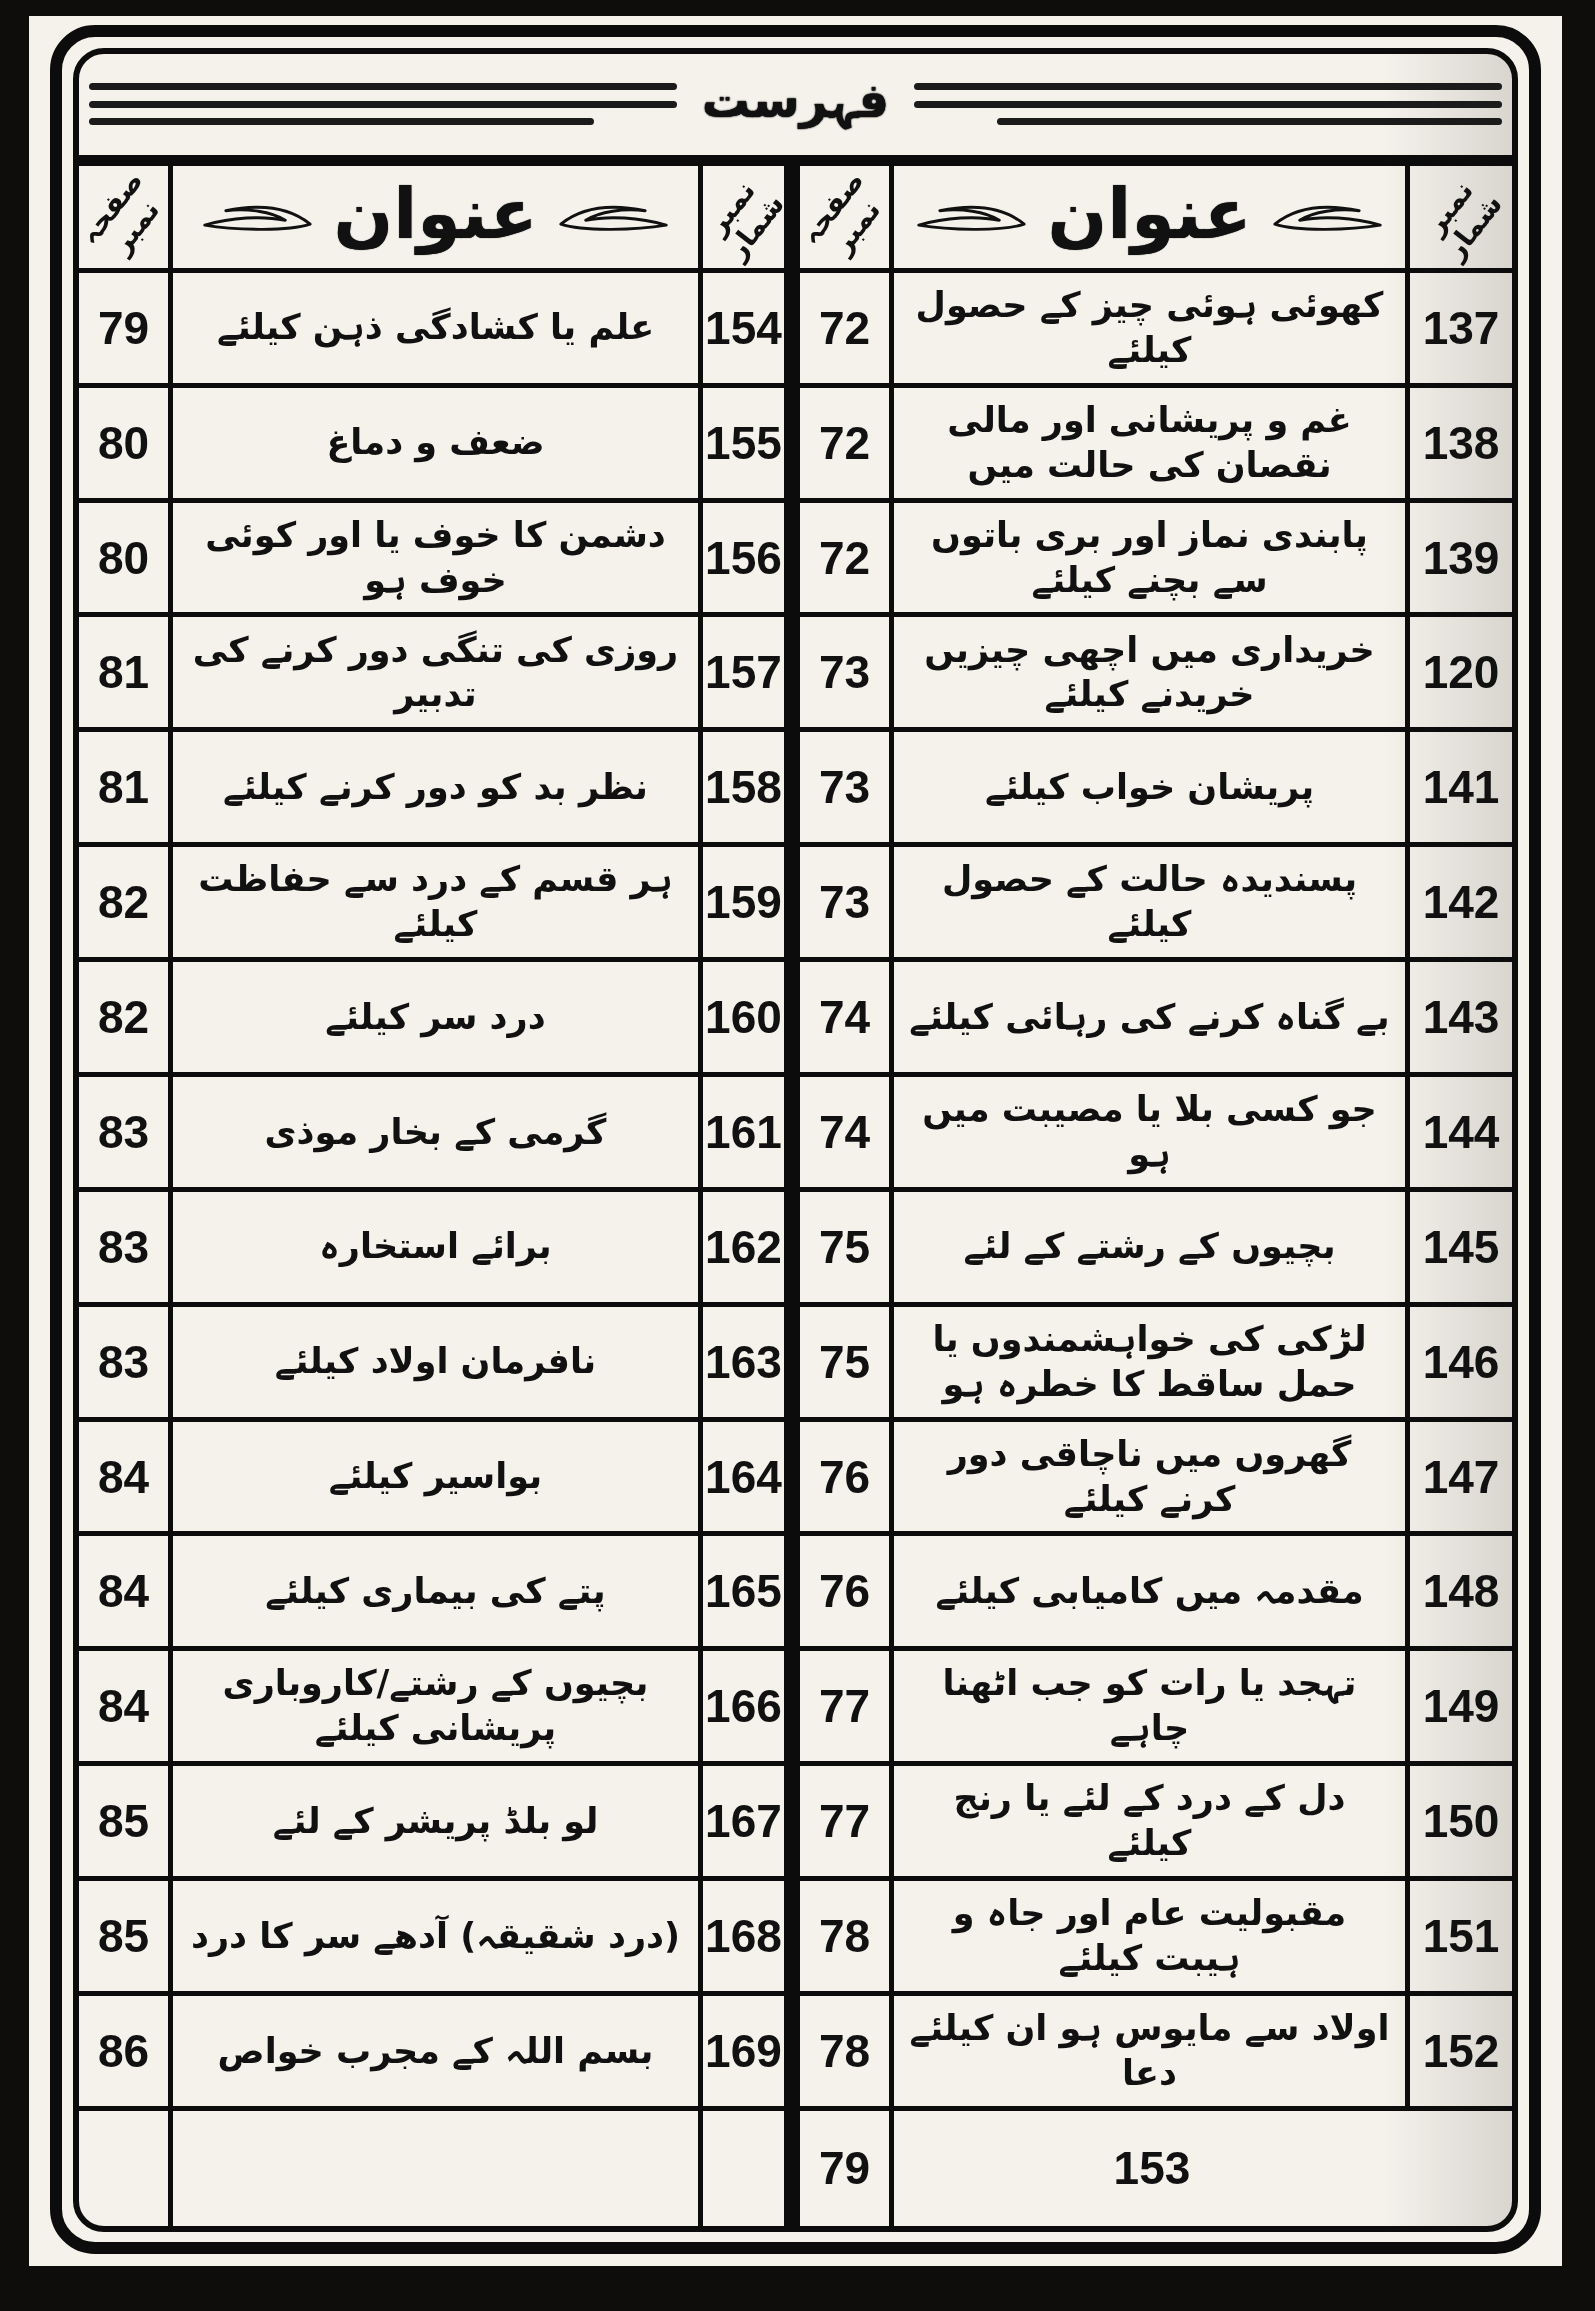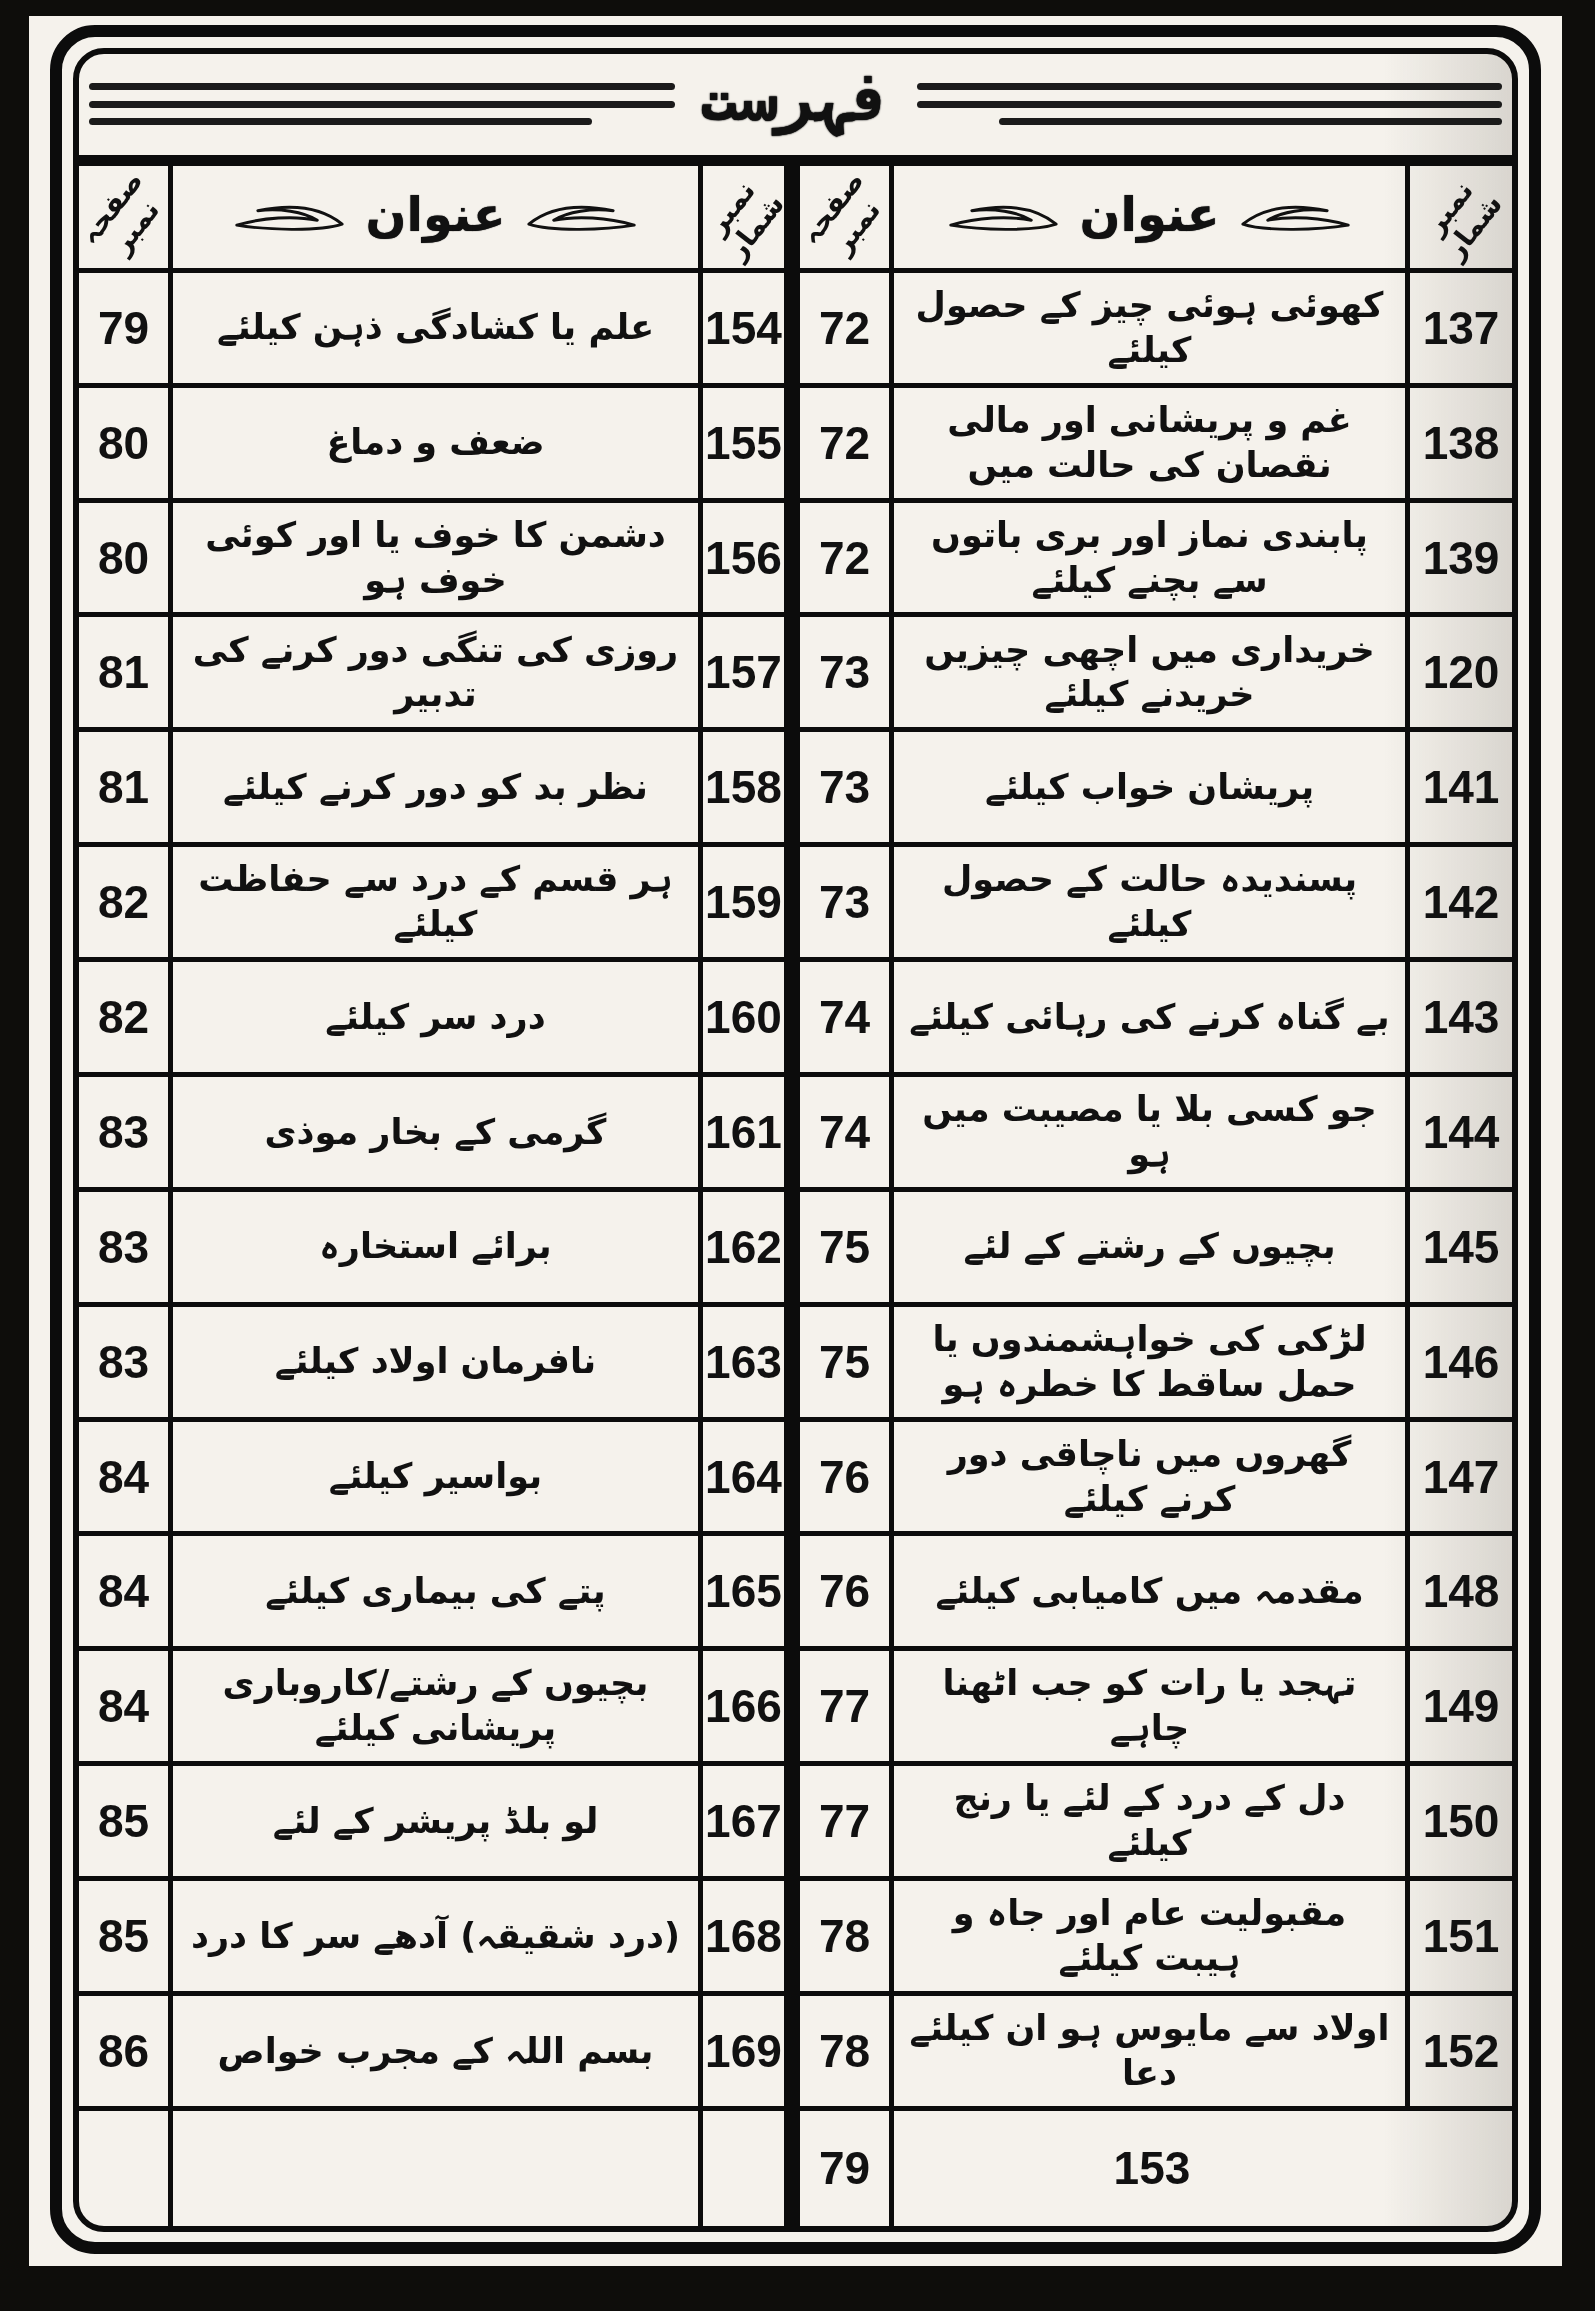--- a/index.html
+++ b/index.html
@@ -36,25 +36,24 @@
     display:flex;align-items:center;gap:19.4px;
     padding:0 9.7px;
     border-bottom:11.6px solid #0c0c0c;
   }
   .rule-group{flex:1;display:flex;flex-direction:column;gap:10.7px;}
   .rule{height:6.8px;background:#1b1b1b;border-radius:3.9px;}
   .rule.short{width:86%;}
   .rule-group.right .rule.short{align-self:flex-end;}
   .main-title{
     flex:0 0 auto;
-    font-size:64px;font-weight:bold;
+    font-size:48px;font-weight:bold;
     letter-spacing:1px;
     text-shadow:0 0 1px #111,0 0 1.9px #111;
     padding:0 5.8px 9.7px 5.8px;
-    font-family:Liberation Mono, monospace;
   }
   
   .toc-grid{
     flex:1;
     display:grid;
     grid-template-columns:94px 530px 97px 94px 516px 1fr;
     grid-template-rows:107px repeat(17,1fr);
   }
   .cell{
     border-right:5.8px solid #0c0c0c;
@@ -82,21 +81,21 @@
   .hdr-rot{
     transform:rotate(-52deg);
     direction:rtl;
     font-weight:bold;font-size:28px;line-height:1.12;
     text-align:center;width:87px;
     white-space:normal;
   }
   .hdr-title-wrap{gap:19.4px;}
   .hdr-title{
     direction:rtl;
-    font-size:48px;font-weight:bold;
+    font-size:70px;font-weight:bold;
     text-shadow:0 0 1px #111;
     padding-bottom:5.8px;
   }
   .flourish{width:115px;height:35px;flex:0 0 auto;}
   .flourish.flip{transform:scaleX(-1);}
 </style>
 </head>
 <body>
 
 <div class="sheet">

